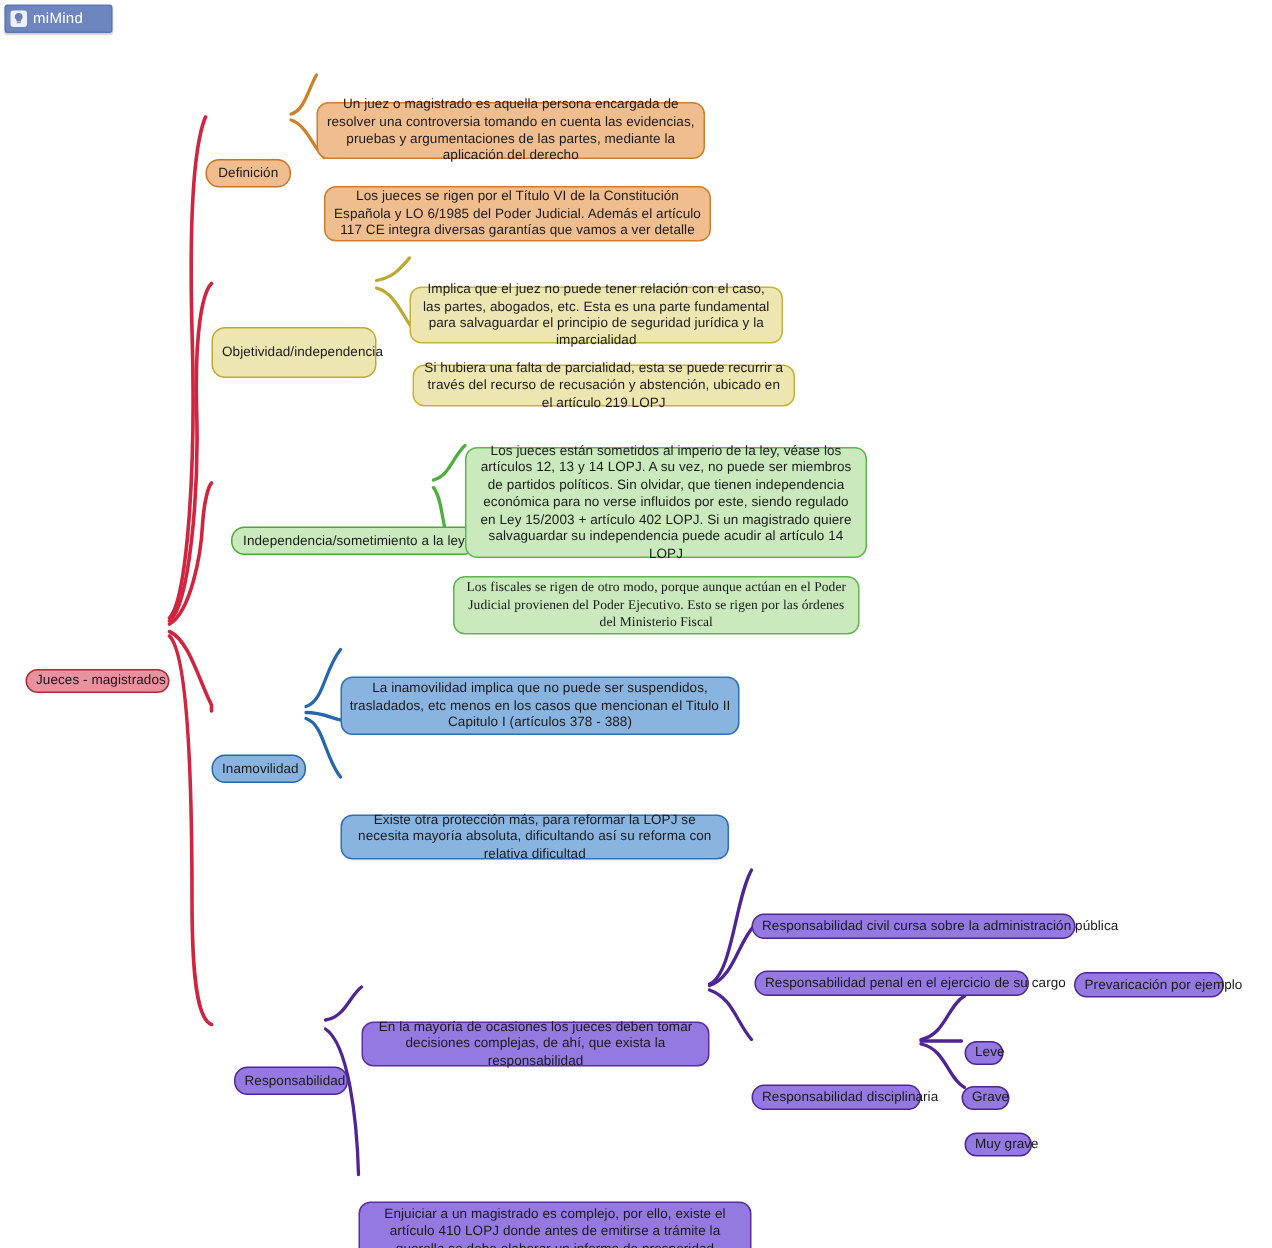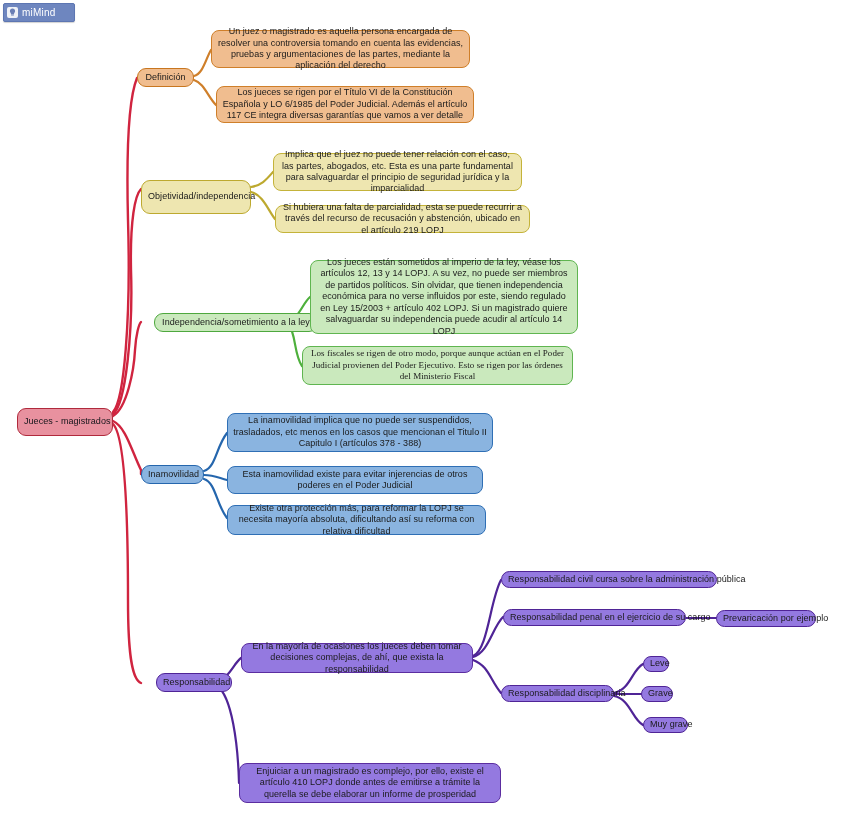--- a/index.html
+++ b/index.html
@@ -70,20 +70,21 @@
     justify-content: center;
     text-align: center;
     border-style: solid;
     border-width: 1px;
     border-radius: 8px;
     color: #1a1a1a;
     font-size: 9px;
     line-height: 11.4px;
     padding: 2px 5px;
     letter-spacing: 0.05px;
+    margin-top: 38px;
   }
   .node.pill {
     border-radius: 9px;
     white-space: nowrap;
     padding: 1px 6px;
     font-size: 9px;
   }
   .node > span { display: block; width: 100%; }
 
   
@@ -154,21 +155,21 @@
   <div id="logo-badge">
     <span class="glyph">
       <svg width="9" height="9" viewBox="0 0 9 9" xmlns="http://www.w3.org/2000/svg">
         <path d="M4.5 0.6c1.5 0 2.6 1.1 2.6 2.5 0 1-.6 1.6-.9 2.1-.2.4-.2.8-.2 1.2H3c0-.4 0-.8-.2-1.2-.3-.5-.9-1.1-.9-2.1 0-1.4 1.1-2.5 2.6-2.5z" fill="#6a7fb5"></path>
         <rect x="3.1" y="6.8" width="2.8" height="0.7" rx="0.3" fill="#6a7fb5"></rect>
       </svg>
     </span>
     <span class="word">miMind</span>
   </div>
 
-  <div class="node pill root" style="left:17px; top:408px; width:96px; height:28px;">
+  <div class="node pill root" style="left:17px; top:408px; width:96px; height:16px;">
     <span>Jueces - magistrados</span>
   </div>
 
   <div class="node pill orange-pill" style="left:137px; top:68px; width:57px; height:19px;">
     <span>Definición</span>
   </div>
   <div class="node orange" style="left:211px; top:30px; width:259px; height:38px;">
     <span>Un juez o magistrado es aquella persona encargada de resolver una controversia tomando en cuenta las evidencias, pruebas y argumentaciones de las partes, mediante la aplicación del derecho</span>
   </div>
   <div class="node orange" style="left:216px; top:86px; width:258px; height:37px;">
@@ -194,23 +195,20 @@
   <div class="node green" style="left:302px; top:346px; width:271px; height:39px;font-family:Liberation Serif, serif;">
     <span>Los fiscales se rigen de otro modo, porque aunque actúan en el Poder Judicial provienen del Poder Ejecutivo. Esto se rigen por las órdenes del Ministerio Fiscal</span>
   </div>
 
   <div class="node pill blue-pill" style="left:141px; top:465px; width:63px; height:19px;">
     <span>Inamovilidad</span>
   </div>
   <div class="node blue" style="left:227px; top:413px; width:266px; height:39px;">
     <span>La inamovilidad implica que no puede ser suspendidos, trasladados, etc menos en los casos que mencionan el Titulo II Capitulo I (artículos 378 - 388)</span>
   </div>
-  <div class="node blue" style="left:227px; top:466px; width:256px; height:28px;">
-    <span>Esta inamovilidad existe para evitar injerencias de otros poderes en el Poder Judicial</span>
-  </div>
   <div class="node blue" style="left:227px; top:505px; width:259px; height:30px;">
     <span>Existe otra protección más, para reformar la LOPJ se necesita mayoría absoluta, dificultando así su reforma con relativa dificultad</span>
   </div>
 
   <div class="node pill purple-pill" style="left:156px; top:673px; width:76px; height:19px;">
     <span>Responsabilidad</span>
   </div>
   <div class="node purple" style="left:241px; top:643px; width:232px; height:30px;">
     <span>En la mayoría de ocasiones los jueces deben tomar decisiones complejas, de ahí, que exista la responsabilidad</span>
   </div>

